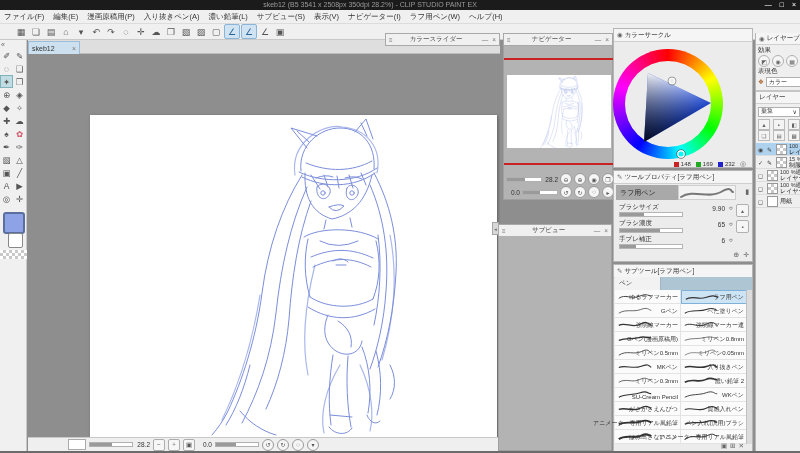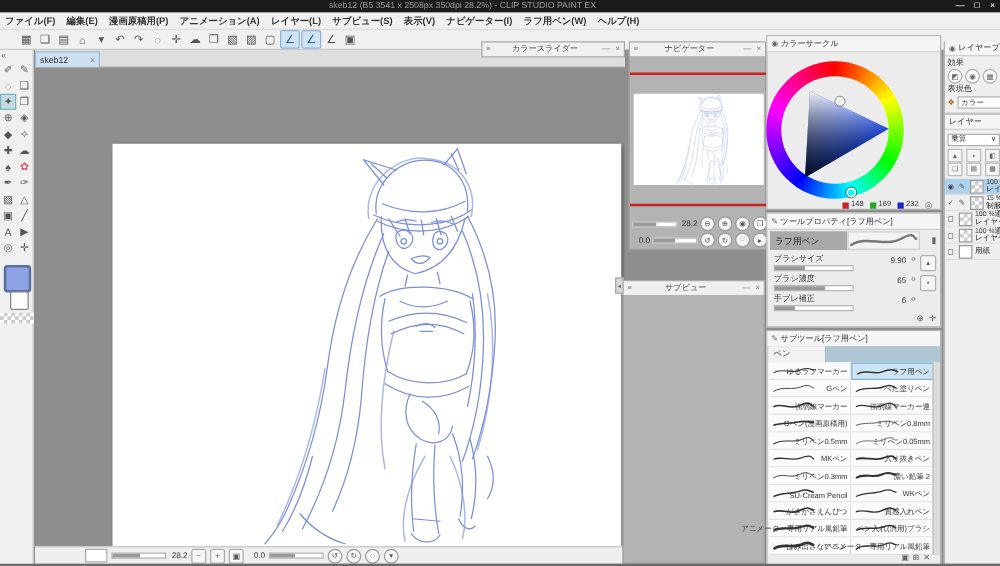--- a/index.html
+++ b/index.html
@@ -9,21 +9,21 @@
   .abs{position:absolute;}
   
   .titlebar{left:0;top:0;width:800px;height:10px;background:#1b1b1b;}
   .titlebar .t{position:absolute;left:0;right:60px;top:1px;text-align:center;font-size:7px;color:#9a9a9a;white-space:nowrap;}
   .winctl{position:absolute;top:1px;right:4px;display:flex;gap:8px;font-size:7px;color:#c8c8c8;}
   .clockbox{left:712px;top:0;width:88px;height:33px;background:#0d0d0d;}
   .clock{position:absolute;left:0;top:4px;width:100%;text-align:center;font-family:"DejaVu Sans Mono",monospace;
          font-size:23px;font-weight:bold;color:#f4f4f4;letter-spacing:1px;text-shadow:0 0 2px #000;}
   
   .menubar{left:0;top:10px;width:800px;height:14px;background:#f0f0f0;border-bottom:1px solid #dcdcdc;display:flex;align-items:center;padding-left:4px;box-sizing:border-box;}
-  .menubar span{font-size:7.5px;color:#333;margin-right:9px;white-space:nowrap;font-weight:bold;}
+  .menubar span{font-size:7.5px;color:#333;margin-right:9px;white-space:nowrap;}
   .toolbar{left:0;top:24px;width:800px;height:16px;background:#f0f0f0;border-bottom:1px solid #c9c9c9;display:flex;align-items:center;gap:1px;padding-left:14px;box-sizing:border-box;}
   .tb-ic{width:14px;height:13px;display:flex;align-items:center;justify-content:center;font-size:9px;color:#555;border-radius:2px;}
   .tb-ic.on{background:#cfe3f2;border:1px solid #8ab4d8;color:#2a6496;}
   
   .palette{left:0;top:40px;width:27px;height:413px;background:#f0f0f0;border-right:1px solid #c9c9c9;box-sizing:border-box;}
   .pal-collapse{position:absolute;left:1px;top:1px;font-size:7px;color:#666;}
   .pal-grid{position:absolute;left:0;top:9px;width:27px;display:flex;flex-wrap:wrap;}
   .pal-ic{width:13px;height:13px;display:flex;align-items:center;justify-content:center;font-size:8.5px;color:#555;box-sizing:border-box;}
   .pal-ic.sel{background:#bfdde2;border:1px solid #7fb2bb;}
   .pal-ic.red{color:#d0566a;}
@@ -174,22 +174,22 @@
       <span>—</span>
       <span>□</span>
       <span>×</span>
     </div>
   </div>
 
   <div class="abs menubar">
     <span>ファイル(F)</span>
     <span>編集(E)</span>
     <span>漫画原稿用(P)</span>
-    <span>アニメーション(A)</span>
-    <span>レイヤー(L)</span>
+    <span>入り抜きペン(A)</span>
+    <span>濃い鉛筆(L)</span>
     <span>サブビュー(S)</span>
     <span>表示(V)</span>
     <span>ナビゲーター(I)</span>
     <span>ラフ用ペン(W)</span>
     <span>ヘルプ(H)</span>
   </div>
 
   <div class="abs toolbar">
     <span class="tb-ic">▦</span>
     <span class="tb-ic">❏</span>

